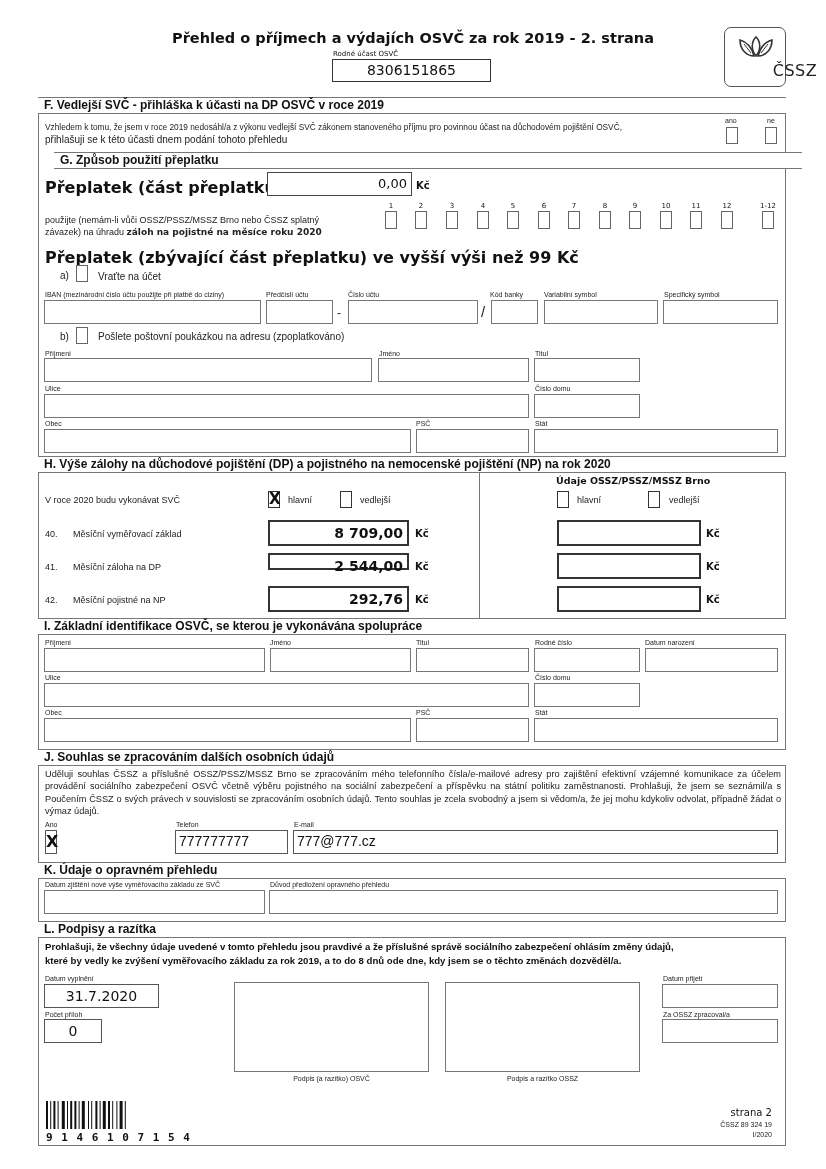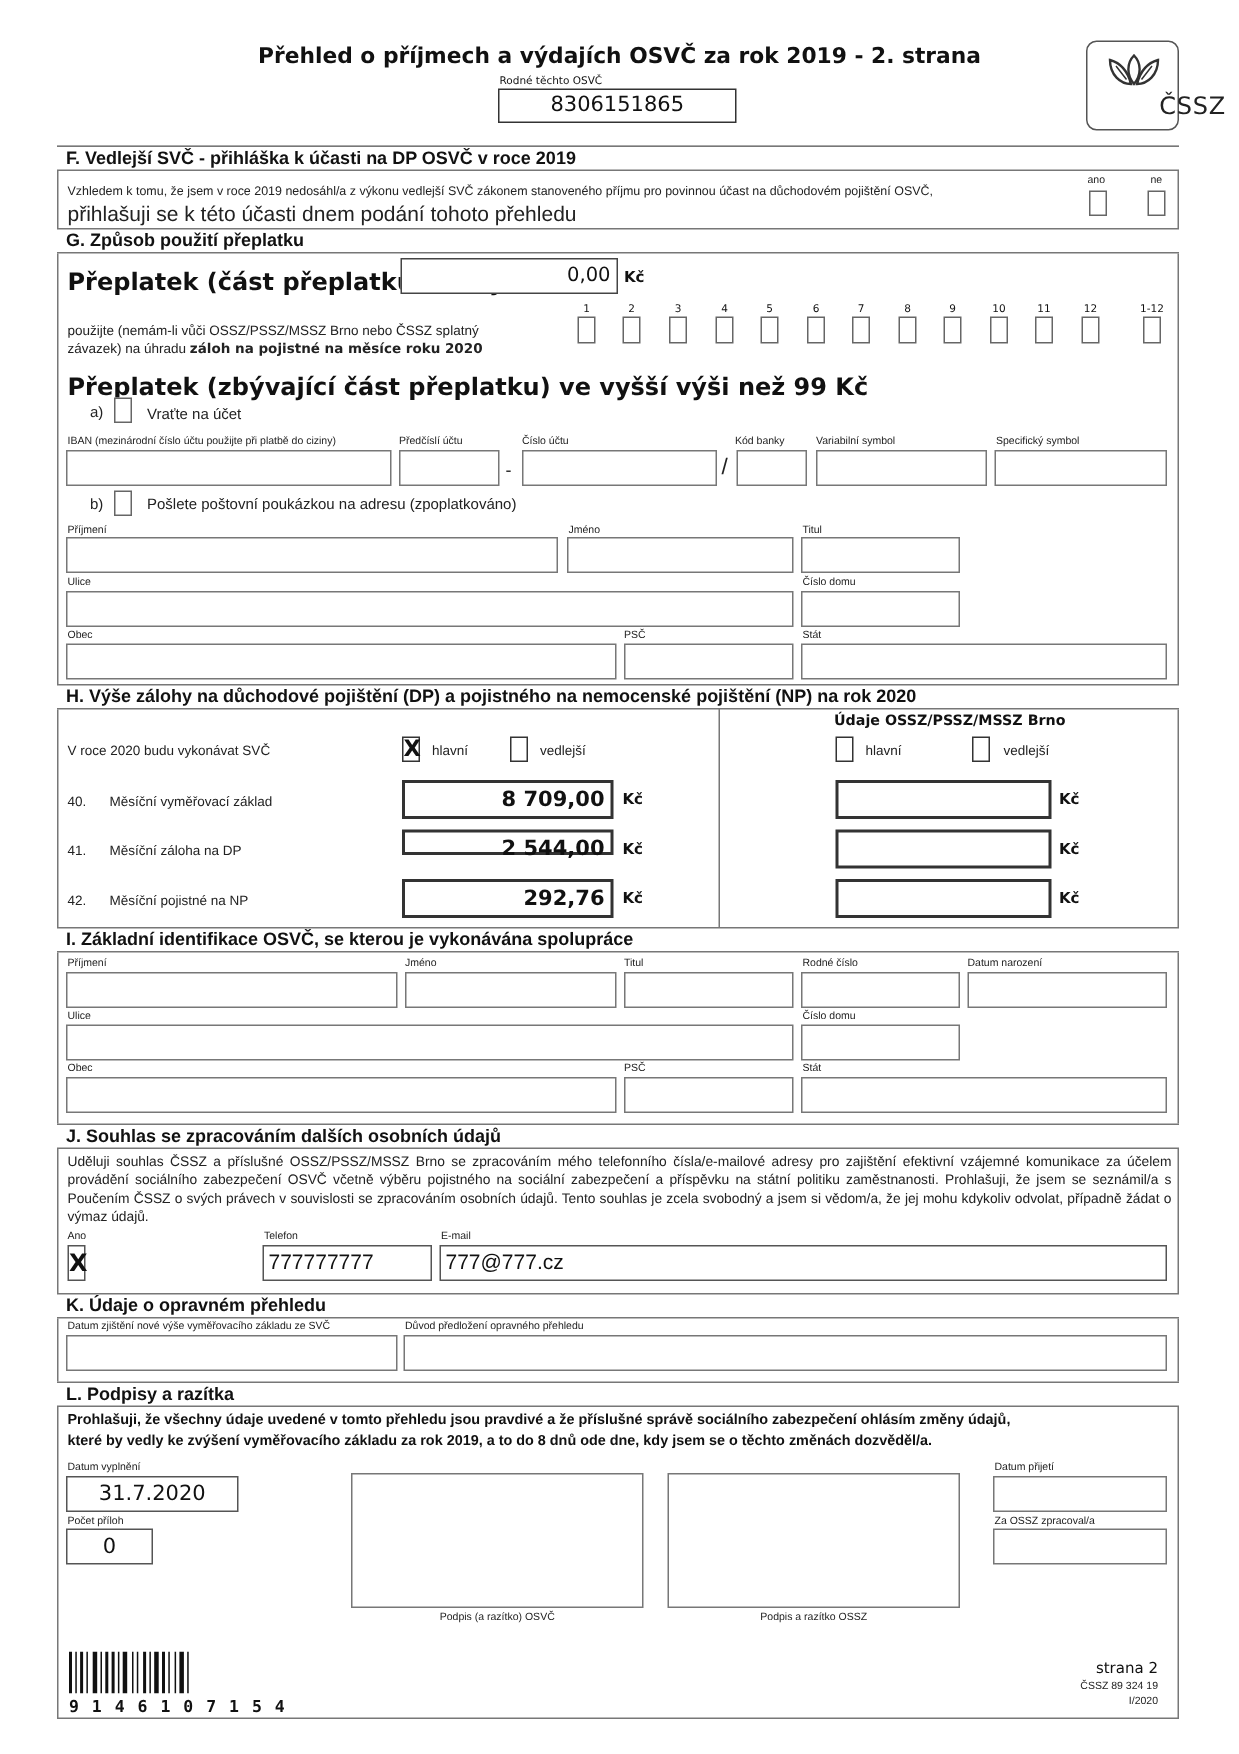--- a/index.html
+++ b/index.html
@@ -23,43 +23,43 @@
   .field-dark { position: absolute; border: 2px solid #333; background: #fff; }
   .chk { position: absolute; width: 12px; height: 17px; border: 1.5px solid #666; background: #fff; font-weight: bold; font-size: 15px; line-height: 14px; text-align: center; }
   .kc { position: absolute; font-weight: bold; font-size: 10px; }
   .month-lbl { position: absolute; font-size: 7px; text-align: center; width: 20px; }
   .vline { position: absolute; border-left: 1.5px solid #777; }
 </style>
 </head>
 <body>
 
 <div class="abs title">Přehled o příjmech a výdajích OSVČ za rok 2019 - 2. strana</div>
-<div class="abs rc-label">Rodné těchto OSVČ</div>
+<div class="abs rc-label">Rodné účast OSVČ</div>
 <div class="abs rc-box">8306151865</div>
 <div class="abs logo">
   <svg width="38" height="26" viewBox="0 0 38 26">
     <path d="M19 3 C14 8 14 16 19 22 C24 16 24 8 19 3 Z" fill="none" stroke="#333" stroke-width="1.6"></path>
     <path d="M3 6 C3 16 10 22 17 22 C15 14 10 8 3 6 Z" fill="none" stroke="#333" stroke-width="1.6"></path>
     <path d="M35 6 C35 16 28 22 21 22 C23 14 28 8 35 6 Z" fill="none" stroke="#333" stroke-width="1.6"></path>
     <path d="M7 10 L14 19 M31 10 L24 19" stroke="#333" stroke-width="1"></path>
   </svg>
   <div class="logo-text">ČSSZ</div>
 </div>
 
 <div class="abs frame"></div>
 
 <div class="sec-head" style="top:97px;">F. Vedlejší SVČ - přihláška k účasti na DP OSVČ v roce 2019</div>
 <div class="abs txt" style="left:45px; top:122px; font-size:8.3px;">Vzhledem k tomu, že jsem v roce 2019 nedosáhl/a z výkonu vedlejší SVČ zákonem stanoveného příjmu pro povinnou účast na důchodovém pojištění OSVČ,</div>
-<div class="abs txt" style="left:45px; top:134px; font-size:14px;">přihlašuji se k této účasti dnem podání tohoto přehledu</div>
+<div class="abs txt" style="left:45px; top:134px; font-size:10px;">přihlašuji se k této účasti dnem podání tohoto přehledu</div>
 <div class="abs small" style="left:725px; top:117px;">ano</div>
 <div class="abs small" style="left:767px; top:117px;">ne</div>
 <div class="chk" style="left:726px; top:127px; height:17px;"></div>
 <div class="chk" style="left:765px; top:127px; height:17px;"></div>
 
-<div class="sec-head" style="top:152px;">G. Způsob použití přeplatku</div>
+<div class="sec-head" style="top:152px;margin-left:16px;">G. Způsob použití přeplatku</div>
 <div class="abs txt-b" style="left:45px; top:178px;">Přeplatek (část přeplatku) ve výši</div>
 <div class="field" style="left:267px; top:172px; width:145px; height:24px; border-color:#444;">
   <span class="abs" style="right:4px; top:3px; font-size:13px;">0,00</span>
 </div>
 <div class="kc" style="left:416px; top:180px;">Kč</div>
 
 <div class="abs txt" style="left:45px; top:215px;">použijte (nemám-li vůči OSSZ/PSSZ/MSSZ Brno nebo ČSSZ splatný</div>
 <div class="abs txt" style="left:45px; top:227px;">
   <span>závazek) na úhradu </span><b style="font-family:'DejaVu Sans',sans-serif;font-size:9px;">záloh na pojistné na měsíce roku 2020</b>
 </div>

